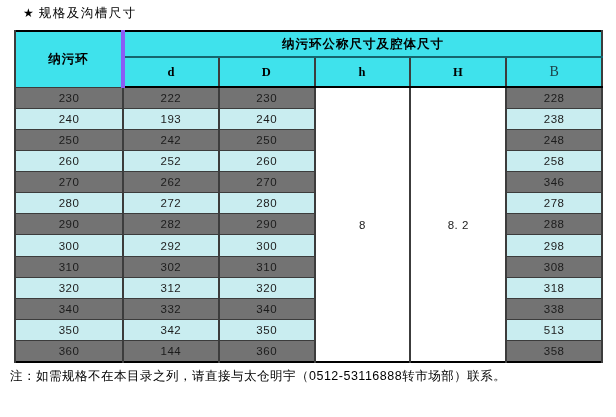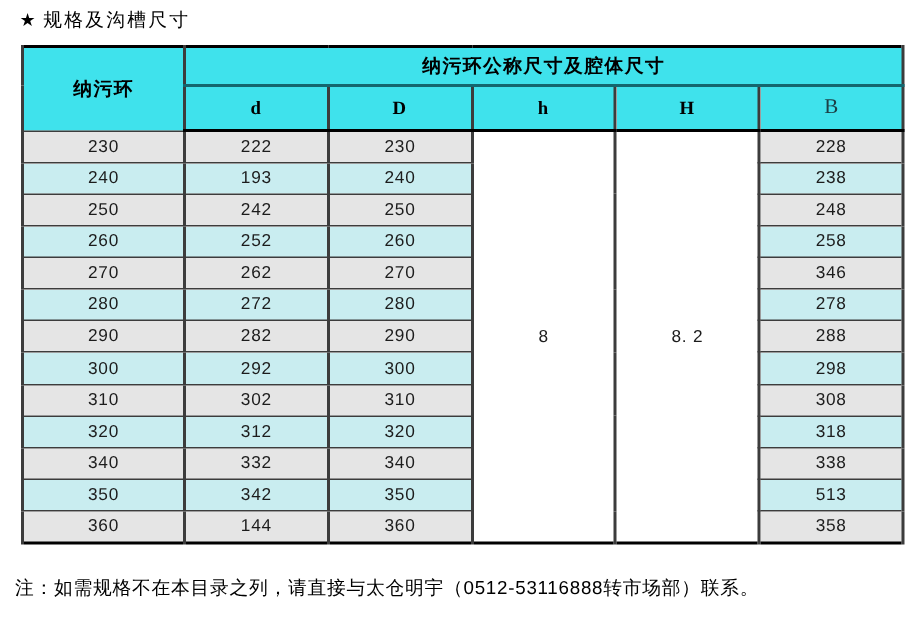--- a/index.html
+++ b/index.html
@@ -3,21 +3,21 @@
 <meta charset="utf-8">
 <style>
   * { margin:0; padding:0; box-sizing:border-box; }
   html, body {
     width:616px; height:417px; background:#ffffff;
     font-family:"Liberation Sans","DejaVu Sans",sans-serif;
   }
   .page { position:relative; width:616px; height:417px; overflow:hidden; }
 
   .title-row {
-    position:absolute; left:13px; top:5px;
+    position:absolute; left:23px; top:5px;
     font-size:12.5px; color:#000; letter-spacing:1.5px; white-space:nowrap;
   }
   .star { margin-right:5px; letter-spacing:0; font-size:12px; }
 
   table.spec-table {
     position:absolute; left:14px; top:30px;
     width:587px; height:333px;
     border-collapse:collapse; table-layout:fixed;
     border:2px solid #000;
   }
@@ -34,33 +34,33 @@
   thead th {
     background:var(--header-bg,#3FE2EC);
     font-weight:bold; font-size:12.5px; color:#000;
     letter-spacing:1px;
     font-family:Liberation Serif, serif;
   }
   tr.hdr1 { height:26px; }
   tr.hdr2 { height:30px; }
   th.group-th { border-bottom:2px solid var(--divider,#14666E); }
   tr.hdr2 th { border-bottom:2px solid #000; }
-  th.ring-th { border-right:1px solid #8b5cf6; }
+  th.ring-th { border-right:4px solid #8b5cf6; }
   th.serif-b {
     font-family:"Liberation Serif","DejaVu Serif",serif;
     font-weight:normal; font-size:14px; color:#1d4046; letter-spacing:0;
   }
 
   tbody tr { height:21px; }
-  tbody td { font-size:11.5px; color:#1c1c1c; background:#e5e5e5; letter-spacing:0.5px; }
+  tbody td { font-size:11.5px; color:#1c1c1c; background:#737373; letter-spacing:0.5px; }
   tbody tr:nth-child(even) td { background:var(--stripe-bg,#C9EDF0); }
   tbody td.merged { background:#ffffff; }
 
   .note {
-    position:absolute; left:10px; top:384px;
+    position:absolute; left:10px; top:368px;
     font-size:12.5px; color:#000; letter-spacing:0.5px; white-space:nowrap;
   }
 </style>
 </head>
 <body>
 
 <div class="page">
 
   <div class="title-row">
     <span class="star">★</span><span>规格及沟槽尺寸</span>

